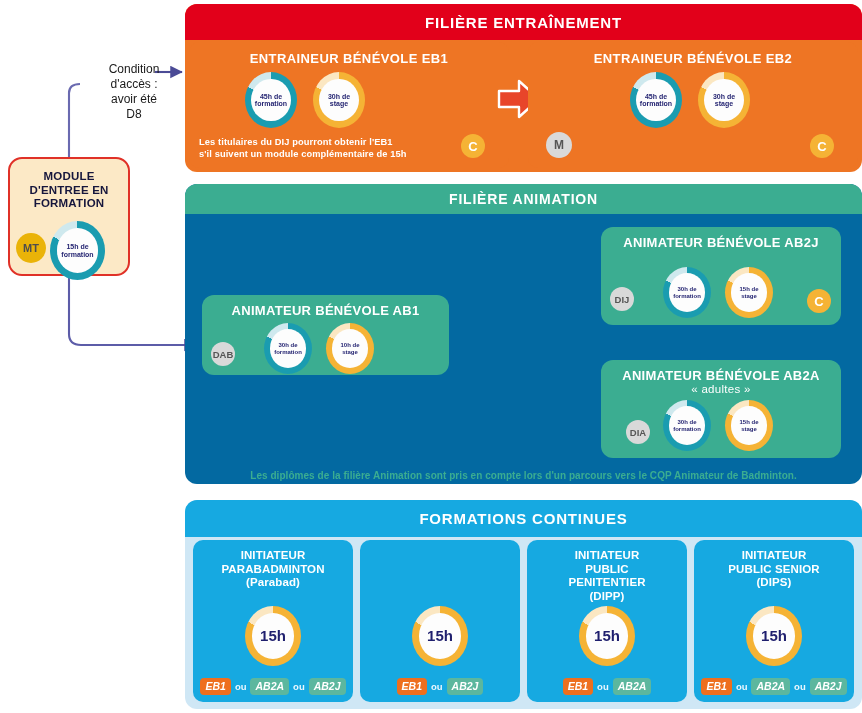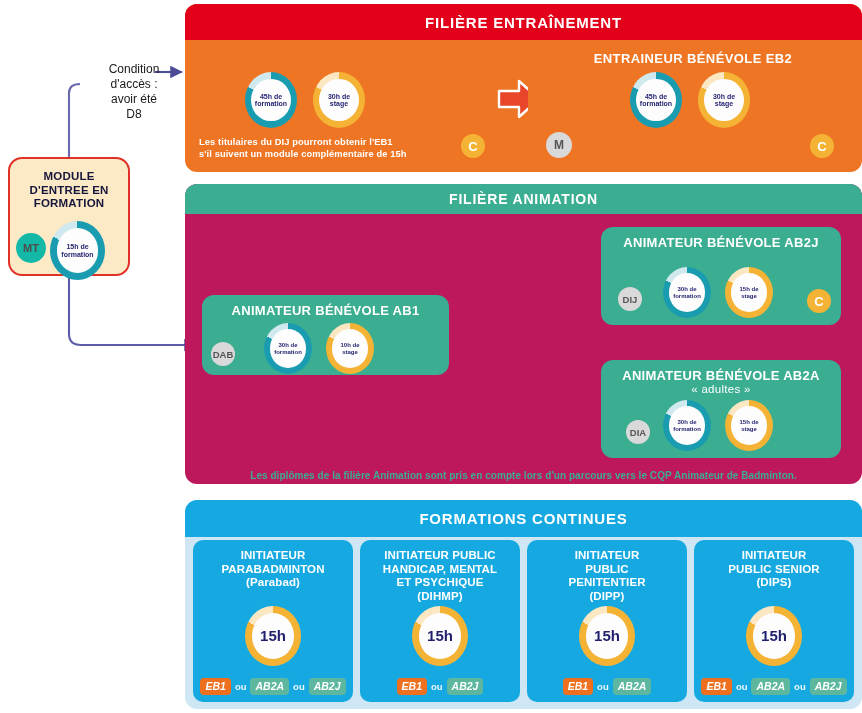--- a/index.html
+++ b/index.html
@@ -20,21 +20,21 @@
     position: absolute; left: 8px; top: 157px; width: 122px; height: 119px;
     background: #fce9c6; border: 2.5px solid #e03127; border-radius: 14px;
     text-align: center; z-index: 5;
   }
   .entry-module .em-title {
     color: #16163c; font-weight: bold; font-size: 11.5px; line-height: 13.5px;
     letter-spacing: .2px; padding-top: 11px;
   }
   .entry-badge {
     position: absolute; left: 6px; top: 74px; width: 30px; height: 30px;
-    border-radius: 50%; background: #14b8a6; color: #4d4d4d;
+    border-radius: 50%; background: #eab308; color: #4d4d4d;
     font-size: 11px; font-weight: bold; display:flex; align-items:center; justify-content:center;
   }
 
   
   .clock { position: relative; border-radius: 50%; display:inline-block; vertical-align: middle; }
   .clock .face {
     position:absolute; inset: 12%; border-radius:50%;
     background:#fdfdfd; display:flex; align-items:center; justify-content:center;
     text-align:center; color:#1f1f6e; font-weight:bold; line-height:1.02;
   }
@@ -63,21 +63,21 @@
     color:#fff; font-weight:bold; font-size:13px; display:flex; align-items:center; justify-content:center;
   }
   .badge-grey {
     position:absolute; width:26px; height:26px; border-radius:50%; background:#d9d9d9;
     color:#555; font-weight:bold; font-size:12px; display:flex; align-items:center; justify-content:center;
   }
   .badge-grey.small { width:24px; height:24px; font-size:9.5px; }
   #eb-arrow { position:absolute; left:497px; top:78px; width:44px; height:42px; }
 
   
-  #sec-anim { left:185px; top:184px; width:677px; height:300px; background:#be185d; border-radius:12px; overflow:hidden; }
+  #sec-anim { left:185px; top:184px; width:677px; height:300px; background:#0369a1; border-radius:12px; overflow:hidden; }
   #sec-anim .bar { height:30px; background:#3bad91; display:flex; align-items:center; justify-content:center;
     font-size:14px; color:#fff; font-weight:bold; letter-spacing:.8px; }
   .anim-card { position:absolute; background:#3bad91; border-radius:12px; }
   #ab1-card  { left:202px; top:295px; width:247px; height:80px; }
   #ab2j-card { left:601px; top:227px; width:240px; height:98px; }
   #ab2a-card { left:601px; top:360px; width:240px; height:98px; }
   .anim-card .t1 { color:#fff; font-weight:bold; text-align:center; font-size:13px; letter-spacing:.3px; padding-top:8px;}
   .anim-card .t2 { color:#fff; text-align:center; font-size:11.5px; letter-spacing:.3px; }
   #anim-note {
     position:absolute; left:185px; top:470px; width:677px; text-align:center;
@@ -175,20 +175,21 @@
               </span>
             </span></span></span>
     </div>
   </div>
 
   <div class="panel" id="sec-train">
     <div class="bar">FILIÈRE ENTRAÎNEMENT</div>
   </div>
 
   <div class="train-card" id="eb1-card">
+    <div class="card-title">ENTRAINEUR BÉNÉVOLE EB1</div>
     <div style="position:absolute;left:56px;top:30px;">
       <span class="clock-mount"><span class="clock" style="width: 52px; height: 56px; background: conic-gradient(rgb(26, 156, 176) 0deg, rgb(26, 156, 176) 300deg, rgb(207, 233, 238) 300deg, rgb(207, 233, 238) 360deg);"><span class="ticks">
               <i style="transform: translate(-50%, -50%) translate(1.05075e-15px, -18.48px);"></i>
               <i style="transform: translate(-50%, -50%) translate(8.58px, -16.0041px);"></i>
               <i style="transform: translate(-50%, -50%) translate(14.861px, -9.24px);"></i>
               <i style="transform: translate(-50%, -50%) translate(17.16px, 0px);"></i>
               <i style="transform: translate(-50%, -50%) translate(14.861px, 9.24px);"></i>
               <i style="transform: translate(-50%, -50%) translate(8.58px, 16.0041px);"></i>
               <i style="transform: translate(-50%, -50%) translate(1.05075e-15px, 18.48px);"></i>
               <i style="transform: translate(-50%, -50%) translate(-8.58px, 16.0041px);"></i>
@@ -329,21 +330,21 @@
               <span>
                 <span style="display: block;">10h de</span>
                 <span style="display: block;">stage</span>
               </span>
             </span></span></span>
     </div>
   </div>
 
   <div class="anim-card" id="ab2j-card">
     <div class="t1">ANIMATEUR BÉNÉVOLE AB2J</div>
-    <div class="badge-grey small" style="left:9px;top:60px;margin-left:8px;">DIJ</div>
+    <div class="badge-grey small" style="left:9px;top:60px;">DIJ</div>
     <div style="position:absolute;left:62px;top:40px;">
       <span class="clock-mount"><span class="clock" style="width: 48px; height: 51px; background: conic-gradient(rgb(26, 156, 176) 0deg, rgb(26, 156, 176) 300deg, rgb(207, 233, 238) 300deg, rgb(207, 233, 238) 360deg);"><span class="ticks">
               <i style="transform: translate(-50%, -50%) translate(9.6992e-16px, -16.83px);"></i>
               <i style="transform: translate(-50%, -50%) translate(7.92px, -14.5752px);"></i>
               <i style="transform: translate(-50%, -50%) translate(13.7178px, -8.415px);"></i>
               <i style="transform: translate(-50%, -50%) translate(15.84px, 0px);"></i>
               <i style="transform: translate(-50%, -50%) translate(13.7178px, 8.415px);"></i>
               <i style="transform: translate(-50%, -50%) translate(7.92px, 14.5752px);"></i>
               <i style="transform: translate(-50%, -50%) translate(9.6992e-16px, 16.83px);"></i>
               <i style="transform: translate(-50%, -50%) translate(-7.92px, 14.5752px);"></i>
@@ -467,26 +468,20 @@
         </div>
         <div class="tagrow">
           <span class="tag eb">EB1</span>
           <span class="ou">ou</span>
           <span class="tag ab">AB2A</span>
           <span class="ou">ou</span>
           <span class="tag ab">AB2J</span>
         </div>
       </div>
       <div class="cont-card">
-        <div class="ct">
-          <div>INITIATEUR PUBLIC</div>
-          <div>HANDICAP, MENTAL</div>
-          <div>ET PSYCHIQUE</div>
-          <div>(DIHMP)</div>
-        </div>
         <div class="clock-wrap">
           <span class="clock" style="width: 56px; height: 60px; background: conic-gradient(rgb(245, 179, 53) 0deg, rgb(245, 179, 53) 300deg, rgb(251, 231, 194) 300deg, rgb(251, 231, 194) 360deg);">
             <span class="ticks">
               <i style="transform: translate(-50%, -50%) translate(1.13157e-15px, -19.8px);"></i>
               <i style="transform: translate(-50%, -50%) translate(9.24px, -17.1473px);"></i>
               <i style="transform: translate(-50%, -50%) translate(16.0041px, -9.9px);"></i>
               <i style="transform: translate(-50%, -50%) translate(18.48px, 0px);"></i>
               <i style="transform: translate(-50%, -50%) translate(16.0041px, 9.9px);"></i>
               <i style="transform: translate(-50%, -50%) translate(9.24px, 17.1473px);"></i>
               <i style="transform: translate(-50%, -50%) translate(1.13157e-15px, 19.8px);"></i>

